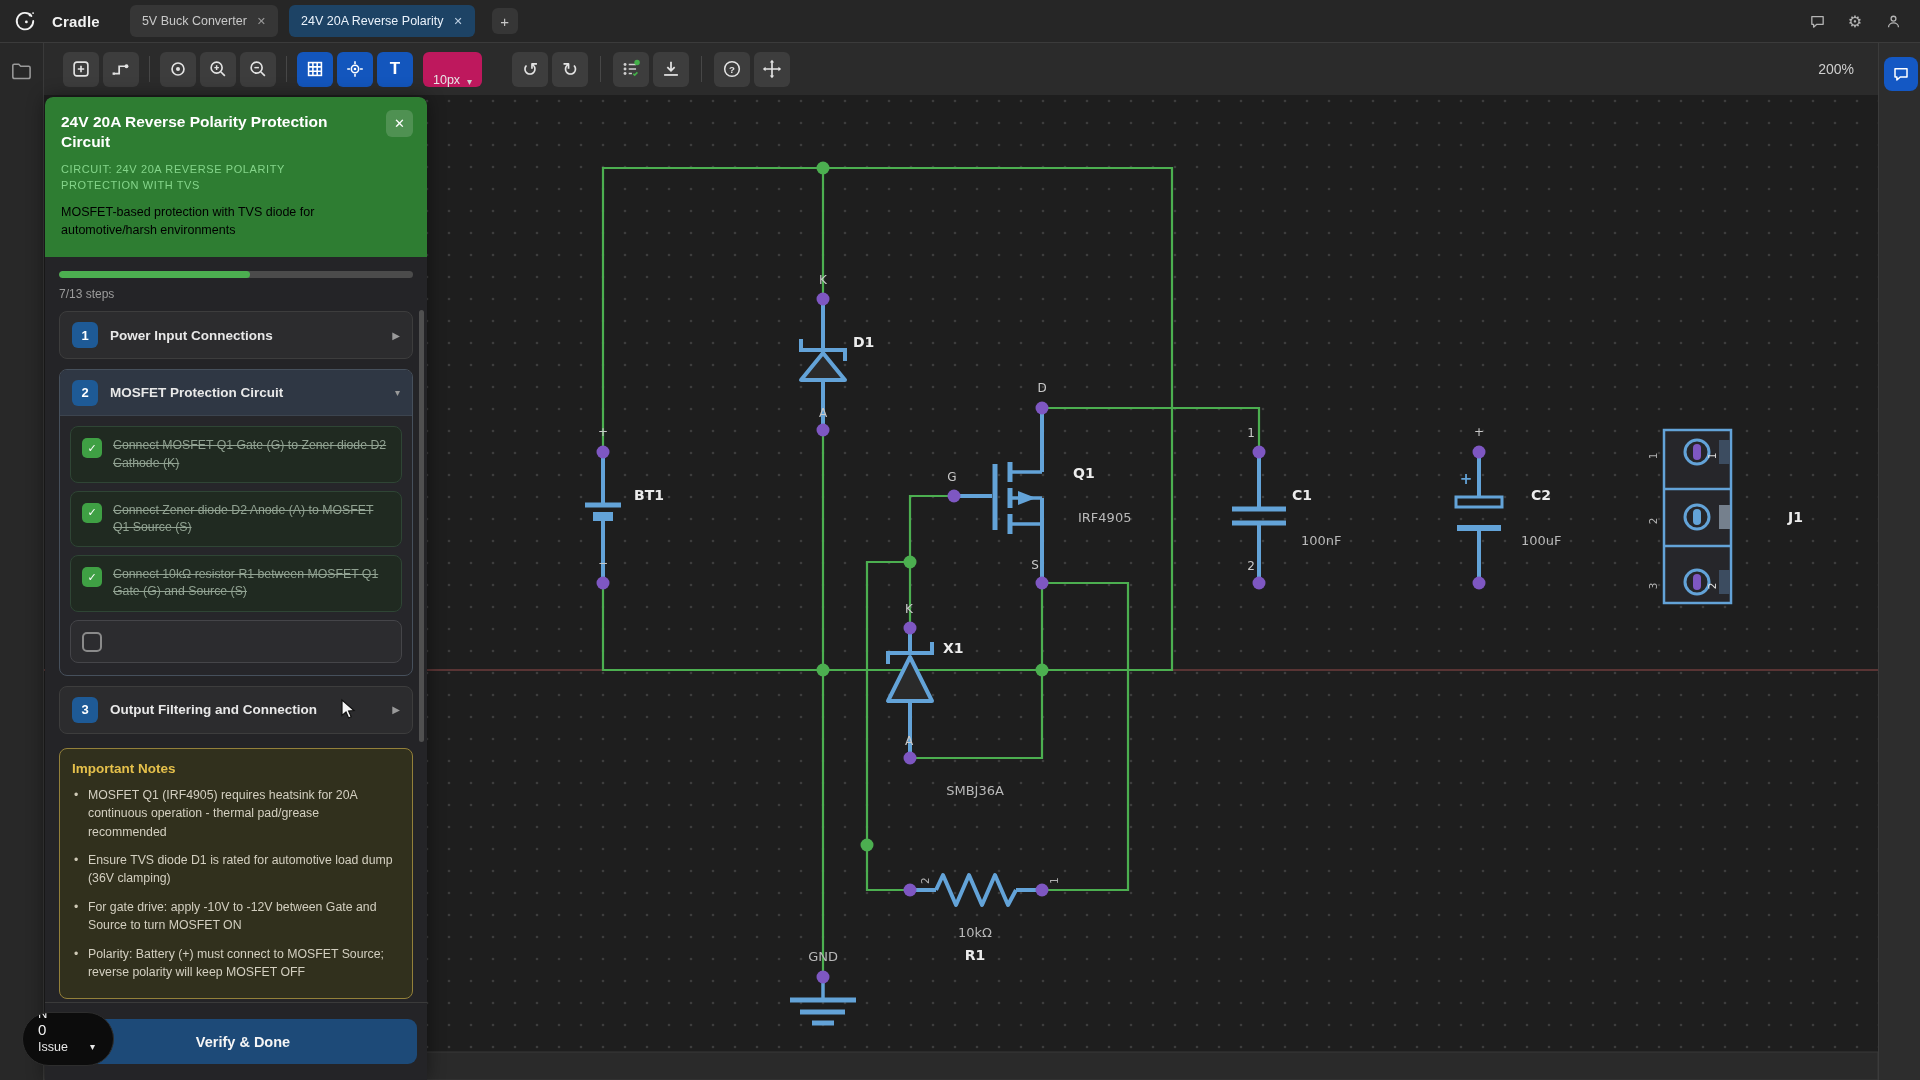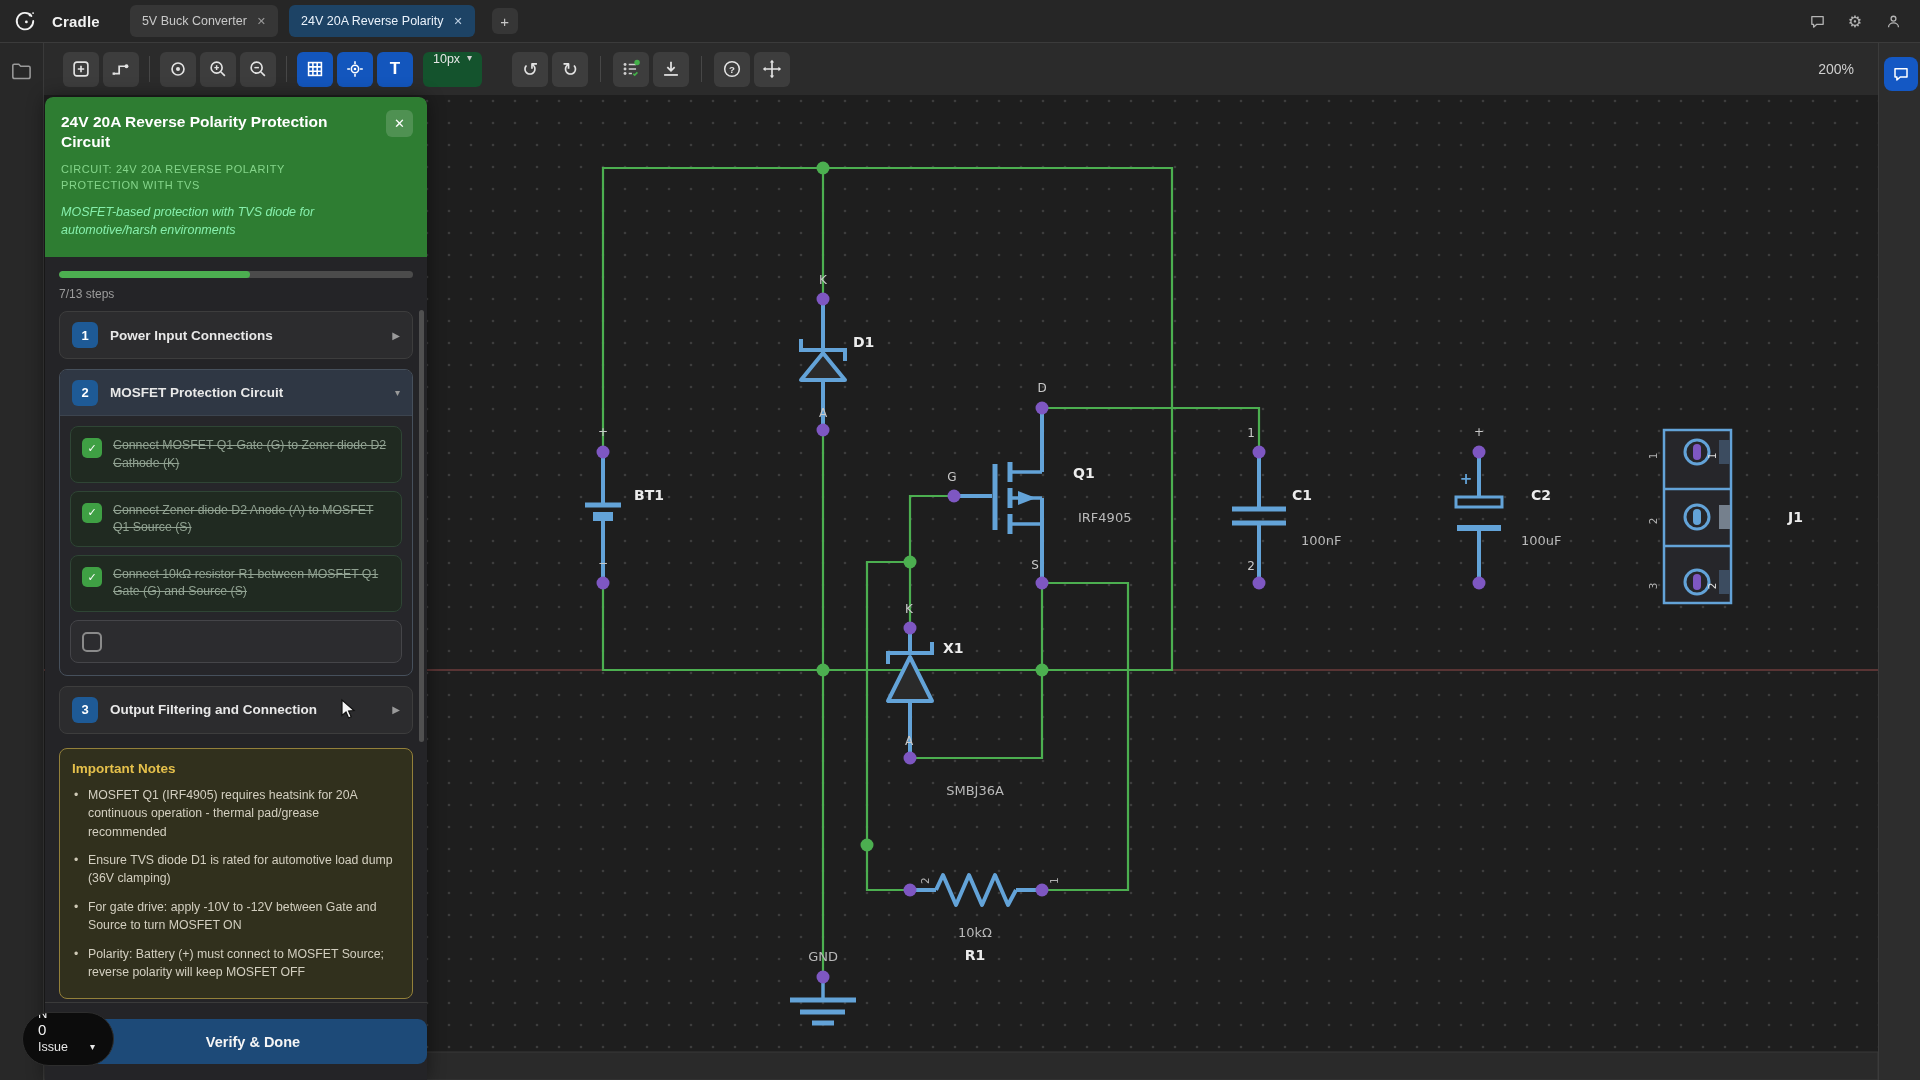--- a/index.html
+++ b/index.html
@@ -28,22 +28,22 @@
   .toolbar { position:absolute; left:44px; top:43px; width:1834px; height:52px; background:#2b2b2b; z-index:5;
              display:flex; align-items:center; }
   .leftrail { position:absolute; left:0; top:43px; width:44px; height:1037px; background:#282828;
               border-right:1px solid #3a3a3a; z-index:5; }
   .leftrail .folder { position:absolute; left:10px; top:18px; }
   .tbtn { width:36px; height:35px; border-radius:6px; background:#3d3d3d; display:flex; align-items:center;
           justify-content:center; color:#e3e3e3; }
   .tbtn.blue { background:#1356bd; }
   .tsep { width:1px; height:26px; background:#474747; }
   .tb-glyph { font-size:19px; line-height:1; color:#e3e3e3; }
-  .dropdown { height:35px; border-radius:6px; background:#14532d; color:#e6e6e6; font-size:12.5px;
-              display:flex; align-items:flex-start; gap:7px; padding:0 10px; }
+  .dropdown { height:35px; border-radius:6px; background:#be185d; color:#e6e6e6; font-size:12.5px;
+              display:flex; align-items:flex-end; gap:7px; padding:0 10px; }
   .zoomlevel { position:absolute; right:24px; top:0; height:52px; display:flex; align-items:center;
                color:#cfcfcf; font-size:14px; }
 
   
   .rightstrip { position:absolute; left:1878px; top:43px; width:42px; height:1037px; background:#2d2d2d;
                 border-left:1px solid #3b3b3b; z-index:6; }
   .chat-fab { position:absolute; left:5px; top:14px; width:34px; height:34px; border-radius:8px;
               background:#1458c4; display:flex; align-items:center; justify-content:center; }
 
   
@@ -54,21 +54,21 @@
   .lbl-val { font-size:13px; fill:#b9b9b9; }
   .lbl-pin { font-size:12px; fill:#c9c9c9; }
   .lbl-pin-sm { font-size:10.5px; fill:#b0b0b0; }
 
   
   .panel { position:absolute; left:45px; top:97px; width:382px; height:983px; background:#242427;
            border-radius:8px 8px 0 0; z-index:7; overflow:hidden; box-shadow:0 0 18px rgba(0,0,0,.45); }
   .p-header { background:#2e7d32; padding:15px 16px 18px 16px; position:relative; border-radius:8px 8px 0 0; }
   .p-title { color:#ffffff; font-size:15.5px; font-weight:bold; line-height:1.3; width:310px; }
   .p-sub { color:#84d58a; font-size:11px; letter-spacing:.6px; margin-top:10px; line-height:1.45; width:300px; }
-  .p-desc { color:#86efac; font-size:12.5px; margin-top:9px; line-height:1.45; width:300px;font-style:italic; }
+  .p-desc { color:#000000; font-size:12.5px; margin-top:9px; line-height:1.45; width:300px; }
   .p-close { position:absolute; right:14px; top:13px; width:27px; height:27px; border-radius:6px;
              background:rgba(255,255,255,.16); color:#fff; font-size:13px; display:flex; align-items:center;
              justify-content:center; }
   .p-body { padding:14px 14px 0 14px; }
   .progress-track { height:7px; border-radius:4px; background:#4b4b4b; overflow:hidden; }
   .progress-fill { height:100%; width:54%; background:#4caf50; border-radius:4px; }
   .progress-label { color:#9c9c9c; font-size:12px; margin-top:9px; }
 
   .step-card { margin-top:10px; border:1px solid #3d3d3d; border-radius:8px; background:#2c2c2e; }
   .step-card:first-of-type { margin-top:27px; }
@@ -91,21 +91,21 @@
   .sub-text { font-size:12.3px; line-height:1.4; color:#dcdcdc; }
   .substep.done .sub-text { color:#91a292; text-decoration:line-through; }
 
   .notes { margin-top:14px; border:1px solid #93803a; border-radius:8px; background:#31301d; padding:12px 12px 6px 12px; }
   .notes-title { color:#e5c04b; font-size:13.5px; font-weight:bold; }
   .notes ul { list-style:none; margin-top:10px; }
   .notes li { position:relative; padding-left:16px; color:#d3cfc0; font-size:12.3px; line-height:1.5; margin-bottom:10px; }
   .notes li::before { content:"•"; position:absolute; left:2px; color:#cfc9b6; }
 
   .p-footer { position:absolute; left:0; bottom:0; width:100%; height:78px; background:#242427;
-              border-top:1px solid #3a3a3a; display:flex; align-items:center; justify-content:flex-end; }
+              border-top:1px solid #3a3a3a; display:flex; align-items:center; justify-content:center; }
   .verify-btn { width:348px; height:45px; margin-left:14px; border:none; border-radius:9px; background:#1d4a78;
                 color:#f5f5f5; font-size:14.5px; font-weight:bold; font-family:inherit; }
 
   .p-scrollthumb { position:absolute; right:3px; top:213px; width:5px; height:432px; border-radius:3px;
                    background:#505050; z-index:8; }
 
   
   .issue-pill { position:absolute; left:22px; top:1012px; width:92px; height:54px; border-radius:27px;
                 background:#0c0c0c; border:1px solid #2d2d2d; z-index:9; overflow:hidden;
                 color:#f2f2f2; padding-left:15px; }

